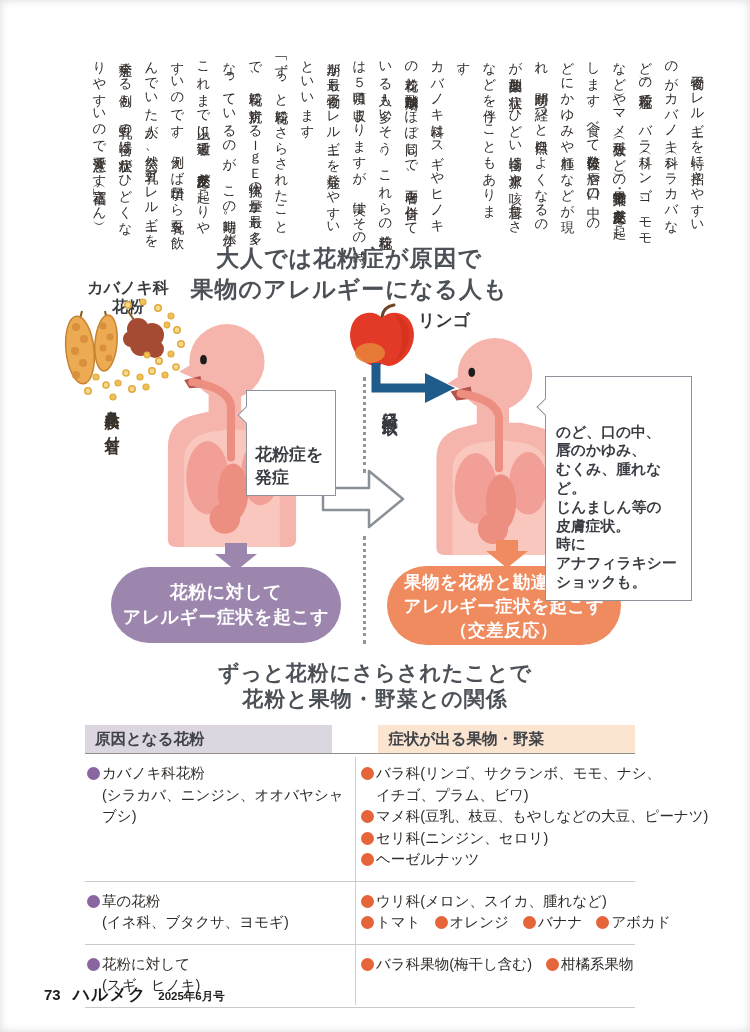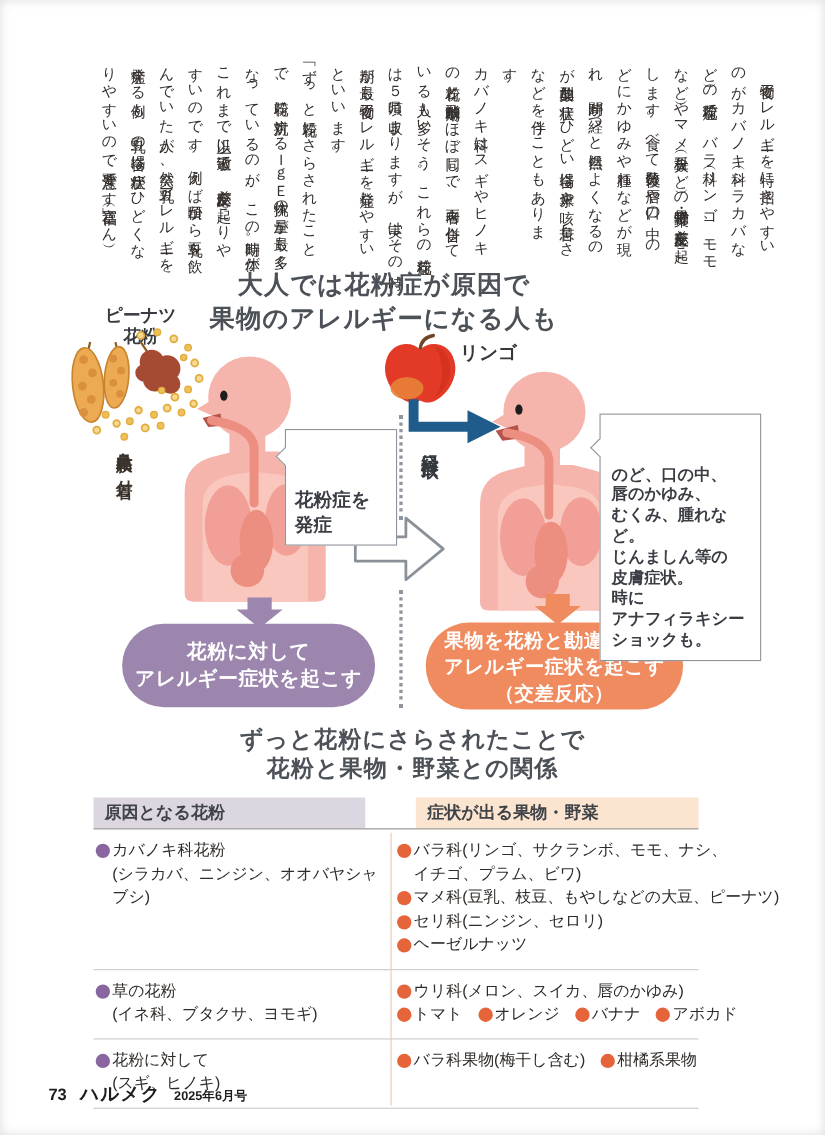--- a/index.html
+++ b/index.html
@@ -30,21 +30,21 @@
   
   .pollen-label{position:absolute;left:80px;top:278px;width:96px;text-align:center;
     font-size:16px;line-height:19px;font-weight:700;color:#383c40;white-space:pre-line;}
   .apple-label{position:absolute;left:418px;top:309px;font-size:17px;font-weight:700;color:#35393e;}
   .v-label{position:absolute;writing-mode:vertical-rl;color:#3a332c;letter-spacing:2px;}
   .nose-label{left:102px;top:399px;height:118px;font-size:15px;font-weight:600;}
   .oral-label{left:379px;top:401px;height:90px;font-size:16px;font-weight:700;color:#35393e;}
   
   .callout{position:absolute;background:#fff;border:1.5px solid #8d939a;color:#3a3e44;
     white-space:pre-line;z-index:4;box-sizing:border-box;}
-  .bubble-left{left:259px;top:390px;width:102px;padding:6px 8px;font-size:17px;line-height:23px;font-weight:600;}
+  .bubble-left{left:246px;top:390px;width:90px;padding:6px 8px;font-size:17px;line-height:23px;font-weight:600;}
   .symptom-box{left:545px;top:376px;width:147px;padding:8px 10px;font-size:14.8px;line-height:18.8px;font-weight:600;}
   .notch{position:absolute;left:-7px;width:11px;height:11px;background:#fff;
     border-left:1.5px solid #8d939a;border-bottom:1.5px solid #8d939a;transform:rotate(45deg);}
   
   .dotseg{position:absolute;left:363px;width:0;border-left:3.5px dotted #8f969d;z-index:1;}
   
   .result{position:absolute;border-radius:40px;color:#fff;font-weight:700;text-align:center;
     display:flex;align-items:center;justify-content:center;white-space:pre-line;z-index:3;letter-spacing:.5px;}
   .result-left{left:111px;top:567px;width:230px;height:76px;background:var(--accent_purple);font-size:18px;line-height:25px;}
   .result-right{left:387px;top:566px;width:234px;height:79px;background:var(--accent_orange);font-size:17.5px;line-height:24px;}
@@ -91,21 +91,21 @@
 
   <div class="v-article">
     <p class="indent">食物アレルギーを特に招きやすいのがカバノキ科（シラカバなど）の花粉症で、バラ科（リンゴ、モモなど）やマメ科（大豆など）の果物・野菜で交差反応を起こします。食べて数分後に唇や口の中、のどにかゆみや腫れなどが現れ、時間が経つと自然によくなるのが典型的な症状。ひどい場合は鼻水や咳、息苦しさなどを伴うこともあります。</p>
     <p>カバノキ科はスギやヒノキの花粉と飛散時期がほぼ同じで、両者を合併している人も多いそう。これらの花粉症は５月頃に収まりますが、実はその時期が最も食物アレルギーを発症しやすいといいます。</p>
     <p>「ずっと花粉にさらされたことで、花粉に対抗するＩｇＥ抗体の量が最も多くなっているのが、この時期。体がこれまで以上に過敏で、交差反応が起こりやすいのです。例えば日頃から豆乳を飲んでいた人が、突然、豆乳アレルギーを発症する例も。豆乳の場合は症状がひどくなりやすいので要注意です」（福冨さん）</p>
   </div>
 
   <div class="main-title">大人では花粉症が原因で
 果物のアレルギーになる人も</div>
 
-  <div class="pollen-label">ピーナツ
+  <div class="pollen-label">カバノキ科
 花粉</div>
   <svg class="abs" style="left:58px;top:295px;" width="132" height="108" viewBox="0 0 132 108">
     <line x1="24" y1="16" x2="22" y2="24" stroke="#8a5a20" stroke-width="2"></line>
     <line x1="47" y1="16" x2="48" y2="21" stroke="#8a5a20" stroke-width="2"></line>
     <ellipse class="sv-catkin" cx="22" cy="55" rx="14" ry="34" transform="rotate(-6 22 55)"></ellipse>
     <circle class="sv-seed" cx="18" cy="32" r="4"></circle>
       <circle class="sv-seed" cx="26" cy="44" r="4"></circle>
     <circle class="sv-seed" cx="17" cy="56" r="4"></circle>
       <circle class="sv-seed" cx="25" cy="68" r="4"></circle>
     <circle class="sv-seed" cx="18" cy="80" r="4"></circle>
@@ -264,21 +264,21 @@
         <div class="t-row">
           <div class="t-left">
             <div class="p-item">
               <span class="dot purple"></span>
               <span class="p-title">草の花粉</span>
             </div>
             <div class="p-sub">(イネ科、ブタクサ、ヨモギ)</div>
           </div>
           <div class="t-right">
             <div class="food-line">
-              <div class="food-item"><span class="dot orange"></span><span class="food-text">ウリ科(メロン、スイカ、唇のかゆみ)</span></div>
+              <div class="food-item"><span class="dot orange"></span><span class="food-text">ウリ科(メロン、スイカ、腫れなど)</span></div>
             </div>
             <div class="food-line">
               <div class="food-item"><span class="dot orange"></span><span class="food-text">トマト</span></div>
               <div class="food-item"><span class="dot orange"></span><span class="food-text">オレンジ</span></div>
               <div class="food-item"><span class="dot orange"></span><span class="food-text">バナナ</span></div>
               <div class="food-item"><span class="dot orange"></span><span class="food-text">アボカド</span></div>
             </div>
           </div>
         </div>
         <div class="t-row">

